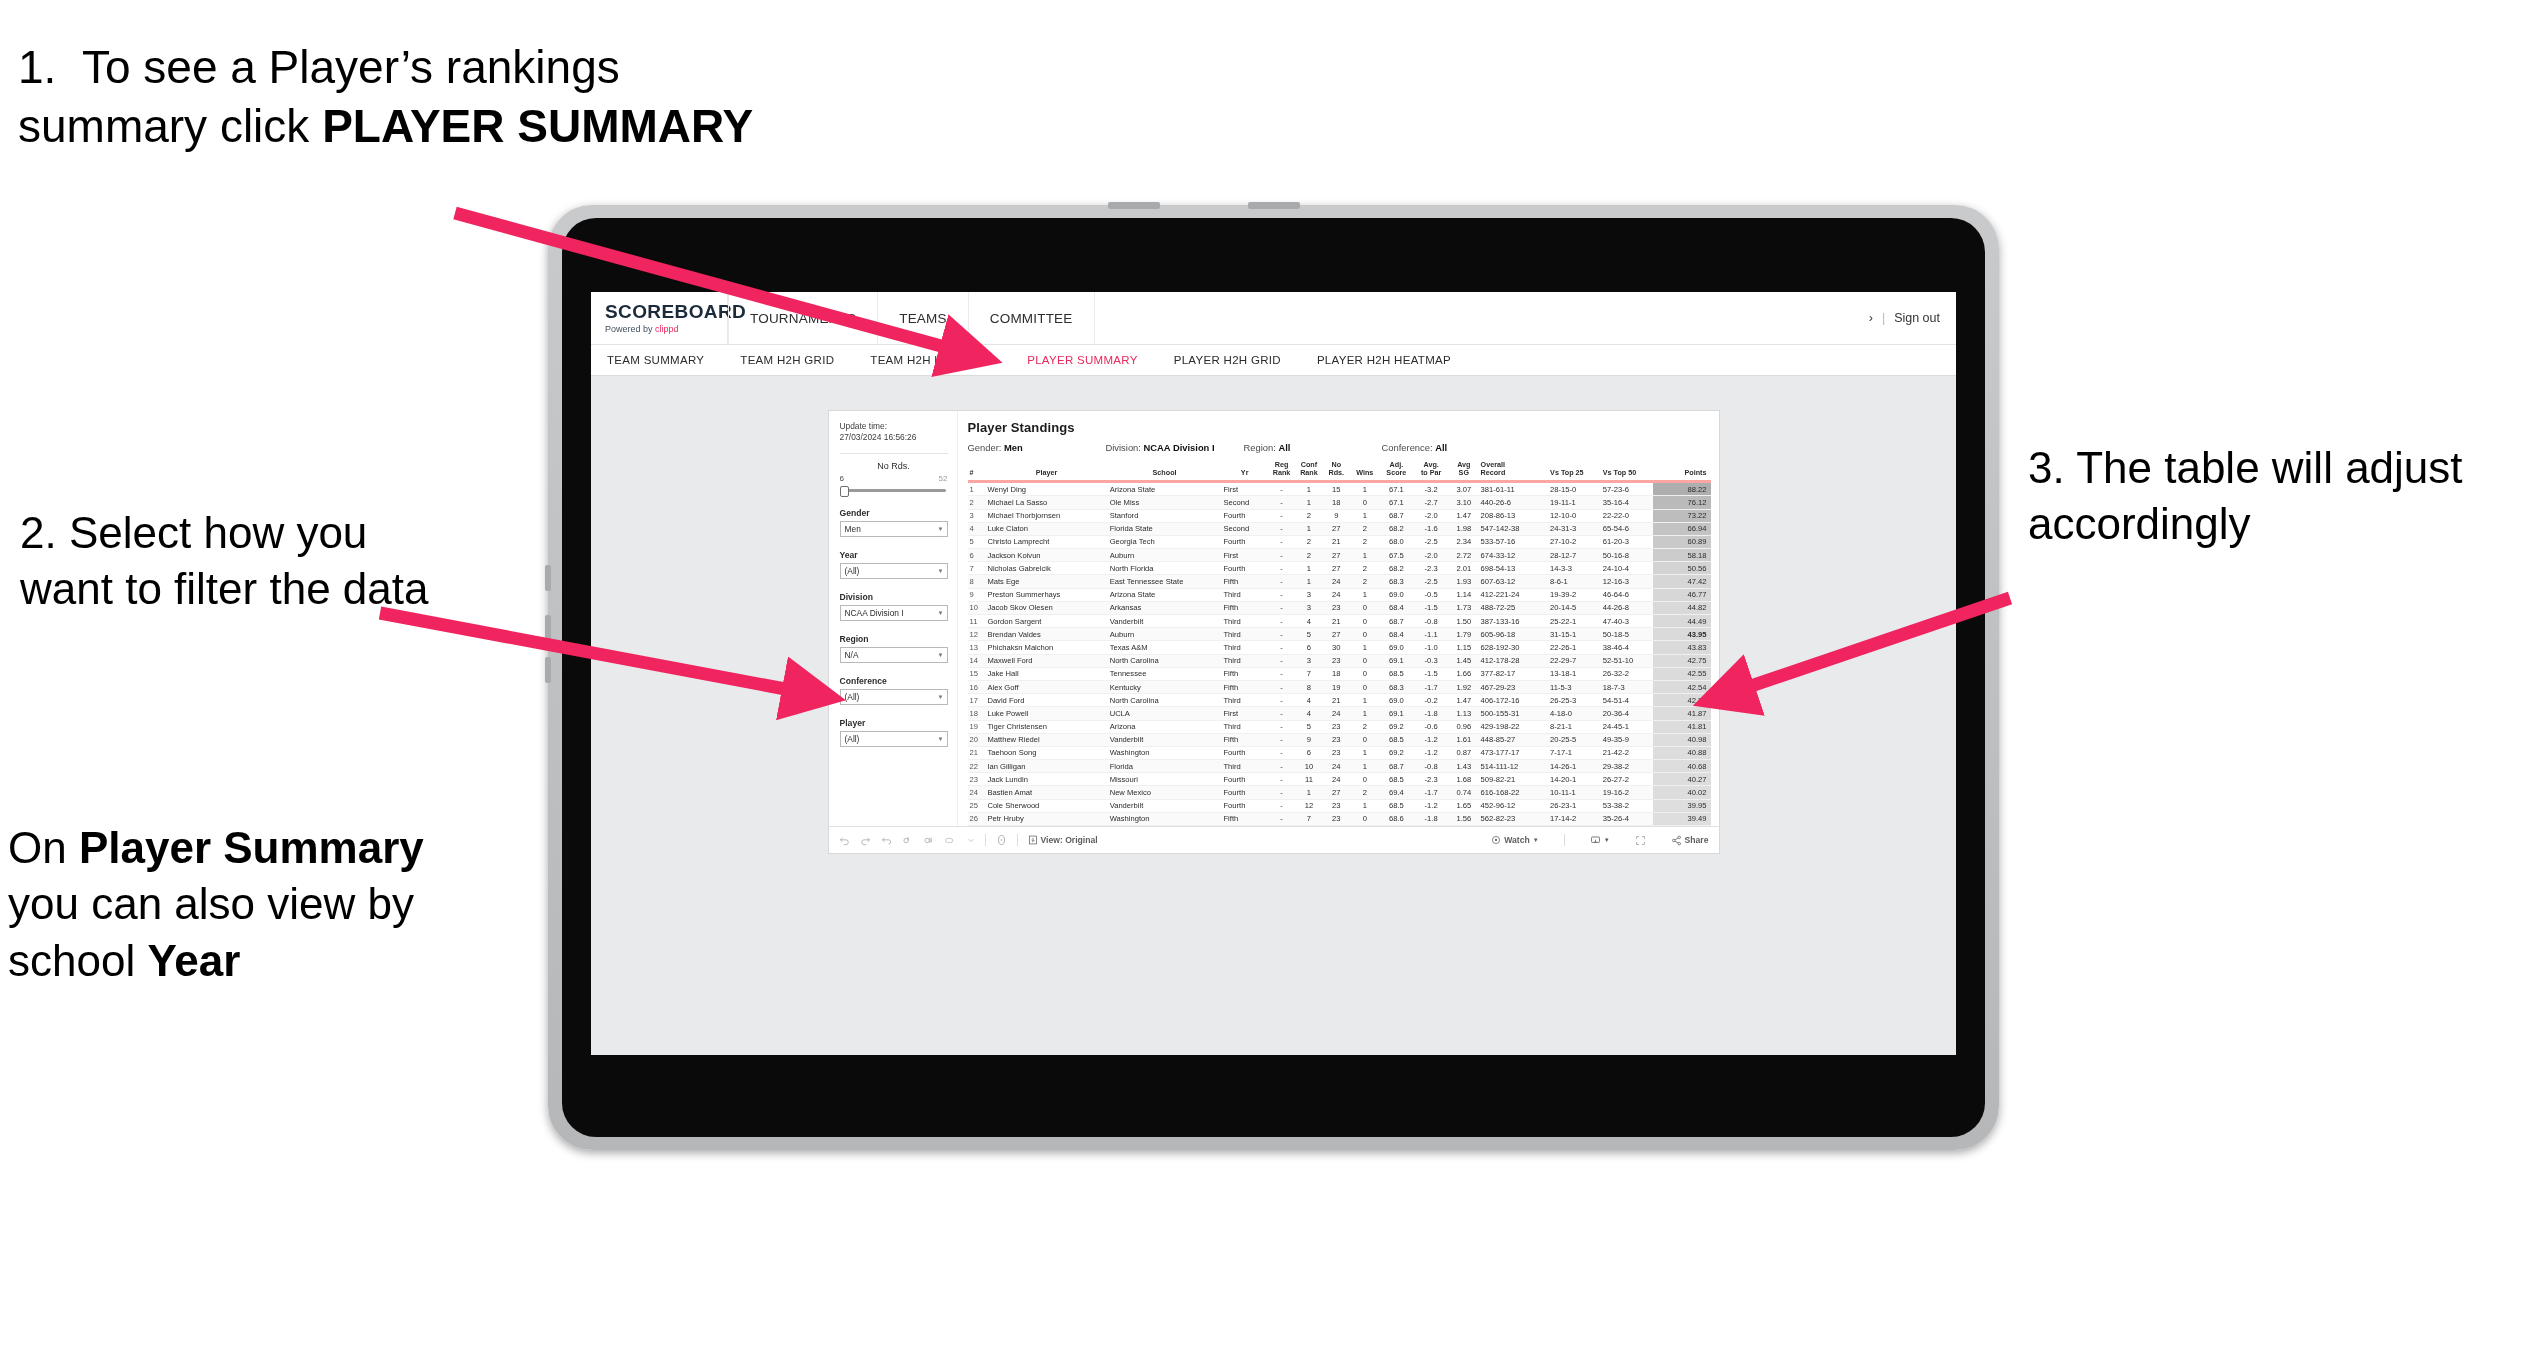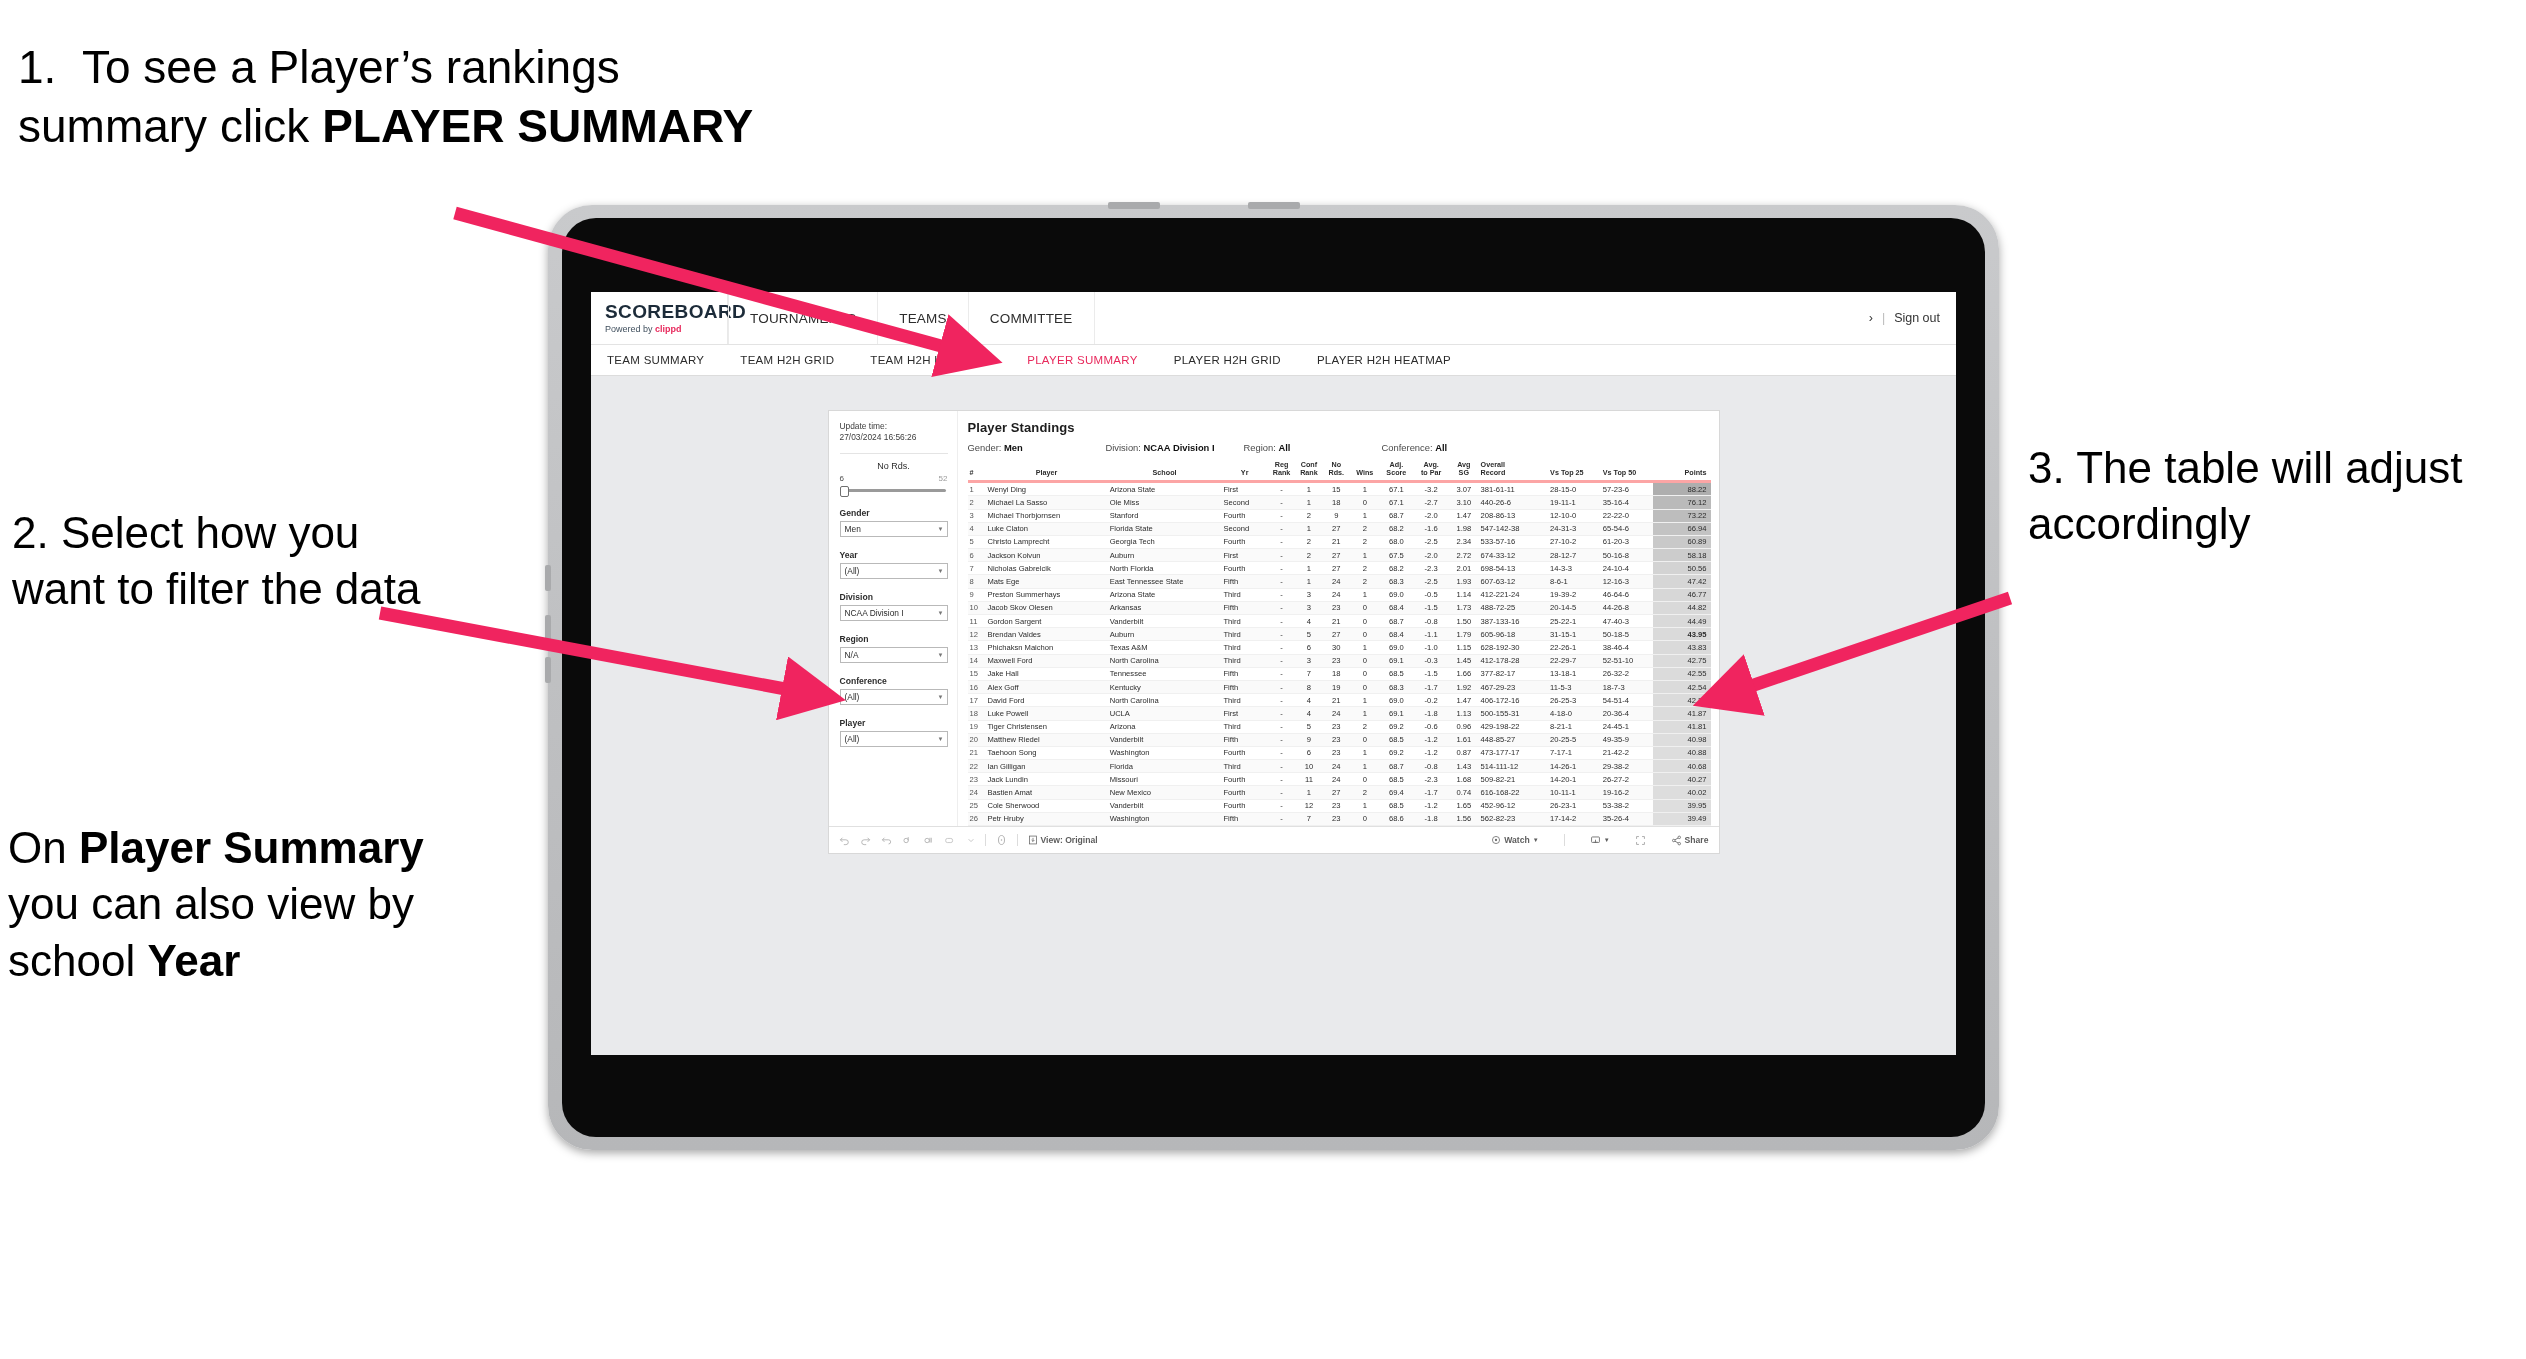--- a/index.html
+++ b/index.html
@@ -6,21 +6,21 @@
   body {
     width:2526px; height:1359px; background:#ffffff;
     font-family:"Liberation Sans", sans-serif;
     position:relative; overflow:hidden;
   }
 
   
   .anno { position:absolute; color:#000; line-height:1.28; }
   #anno-1 { left:18px; top:38px; width:800px; font-size:46px; }
   #anno-1 .hang { margin-left:0px; }
-  #anno-2 { left:12px; top:505px; width:430px; font-size:44px; }
+  #anno-2 { left:20px; top:505px; width:430px; font-size:44px; }
   #anno-2b { left:8px; top:820px; width:440px; font-size:44px; }
   #anno-3 { left:2028px; top:440px; width:500px; font-size:44px; }
   .anno b { font-weight:bold; }
 
   
   #arrows { position:absolute; left:0; top:0; width:2526px; height:1359px; pointer-events:none; }
 
   
   #tablet {
     position:absolute; left:548px; top:205px; width:1451px; height:945px;
@@ -42,21 +42,21 @@
   
   .app-top {
     height:52px; background:#ffffff; border-bottom:1px solid #e3e3e3;
     display:flex; align-items:stretch; position:relative;
   }
   .logo-box { width:122px; display:flex; flex-direction:column; justify-content:center;
               padding-left:14px; border-right:1px solid #e9e9e9; }
   .logo-main { font-family:"Liberation Sans", sans-serif; font-weight:bold; font-size:19px;
                letter-spacing:.4px; color:#1c2b39; line-height:1; }
   .logo-sub { font-size:9px; color:#41505e; margin-top:3px; }
-  .logo-sub .brand { color:#e8295c; font-weight:bold; }
+  .logo-sub .brand { color:#e8295c; font-weight:normal; }
   .topnav { display:flex; align-items:stretch; }
   .topnav .item {
     display:flex; align-items:center; padding:0 21px; font-size:13.5px; color:#2d2d2d;
     border-right:1px solid #ebebeb; letter-spacing:.2px;
   }
   .topnav .item:first-child { border-left:1px solid #ebebeb; }
   .top-right { margin-left:auto; display:flex; align-items:center; gap:9px;
                padding-right:16px; font-size:12.5px; color:#333; }
   .top-right .sep { color:#bbb; }
 

